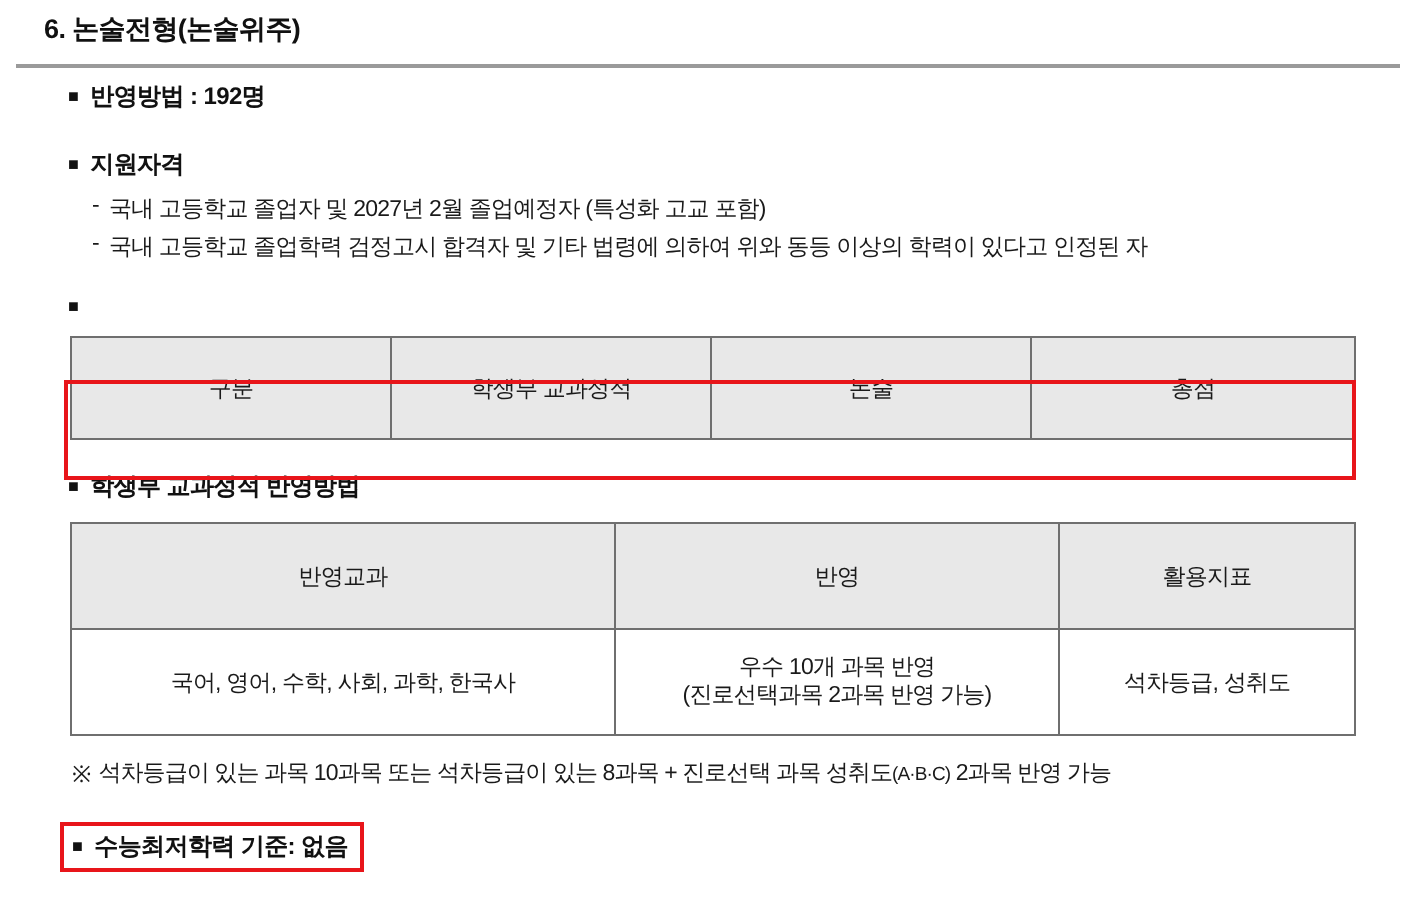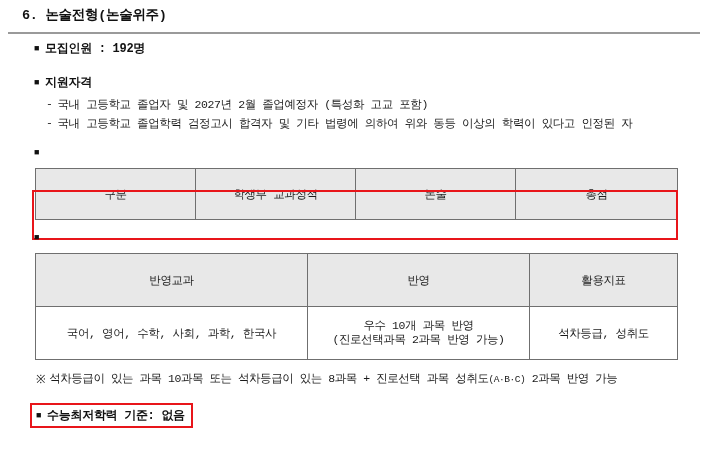--- a/index.html
+++ b/index.html
@@ -12,21 +12,20 @@
     background: #ffffff;
     font-family: "Liberation Sans", sans-serif;
     color: #1a1a1a;
     overflow: hidden;
   }
   .page {
     position: relative;
     width: 708px;
     height: 318px;
     box-sizing: border-box;
-    font-family: Liberation Mono, monospace;
   }
   .doc-title {
     position: absolute;
     left: 22px;
     top: 6px;
     font-size: 13.5px;
     font-weight: bold;
     letter-spacing: -0.3px;
     color: #111111;
   }
@@ -148,21 +147,21 @@
 
   <div class="doc-title">6. 논술전형(논술위주)</div>
   <div class="title-rule"></div>
 
   <div class="content">
     <div class="section">
 
       
       <div class="bullet-head">
         <span class="sq">■</span>
-        <span>모집인원 : 192명</span>
+        <span>반영방법 : 192명</span>
       </div>
 
       <div class="gap-16"></div>
 
       
       <div class="bullet-head">
         <span class="sq">■</span>
         <span>지원자격</span>
       </div>
       <ul class="dash-list">
@@ -205,20 +204,21 @@
           </tbody>
         </table>
         <div class="redbox" style="left:-2px; top:22px; width:646px; height:50px;"></div>
       </div>
 
       <div class="gap-14"></div>
 
       
       <div class="bullet-head">
         <span class="sq">■</span>
+        <span>학생부 교과성적 반영방법</span>
       </div>
 
       <div class="gap-8"></div>
 
       <table class="t2">
         <colgroup>
           <col style="width:272px">
           <col style="width:222px">
           <col style="width:148px">
         </colgroup>

